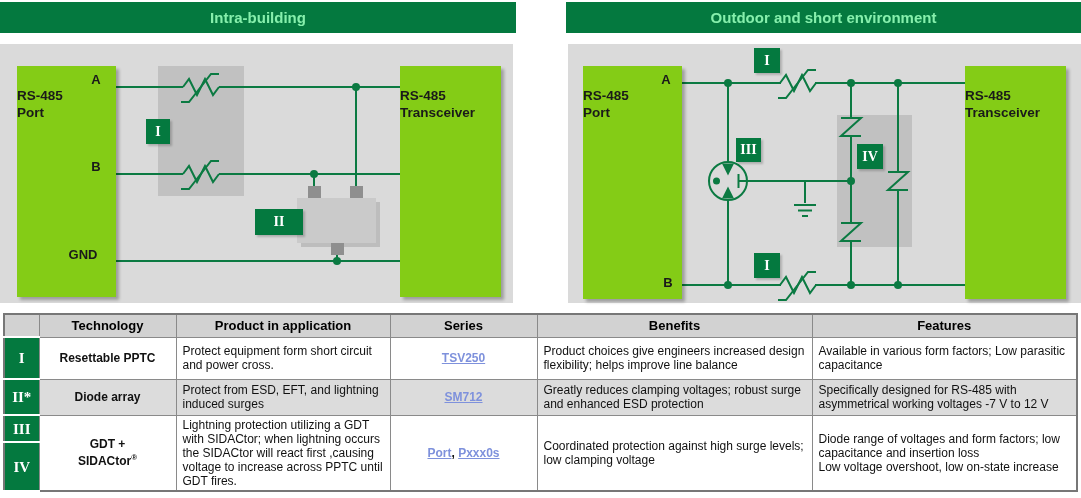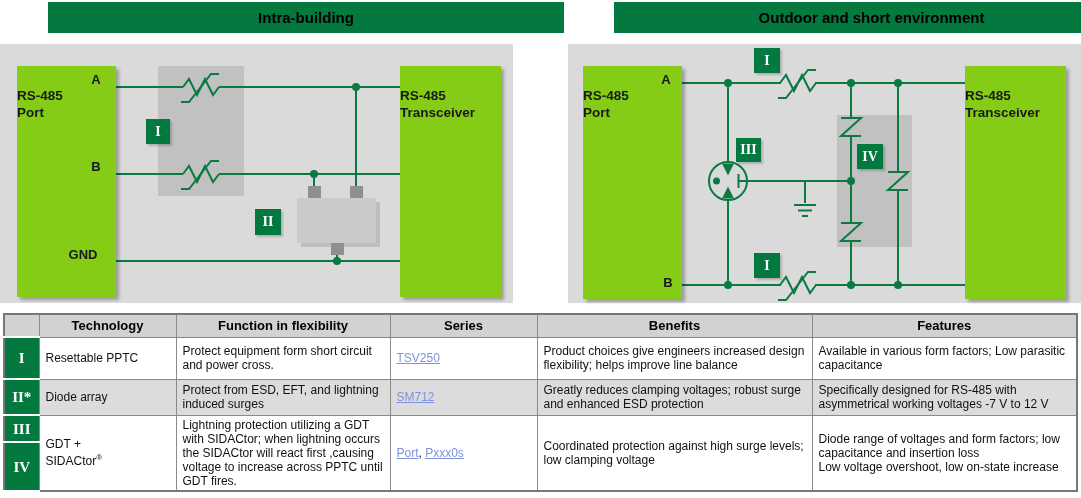--- a/index.html
+++ b/index.html
@@ -1,20 +1,20 @@
 <!DOCTYPE html>
 <html style="--green: #04793F; --wire: #0B7A42; --panel-bg: #DADADA; --inner-box: #C1C1C1; --pin-gray: #8F8F8F; --component-gray: #CACACA; --link: #7E91DC; --table-header-bg: #D2D2D2; --row-alt-bg: #DCDCDC; --border-gray: #8A8A8A;"><head>
 <meta charset="utf-8">
 <style>
   html,body{margin:0;padding:0;background:#fff;}
   .stage{position:relative;width:1081px;height:498px;background:#fff;overflow:hidden;
          font-family:"Liberation Sans",sans-serif;color:#1a1a1a;}
   
-  .hbar{position:absolute;top:2px;height:31px;background:var(--green);color:#000000;
-        font-weight:bold;font-size:15px;display:flex;align-items:center;justify-content:center;margin-left:48px;}
+  .hbar{position:absolute;top:2px;height:31px;background:var(--green);color:#86efac;
+        font-weight:bold;font-size:15px;display:flex;align-items:center;justify-content:center;}
   .hbar.hl{left:0;width:516px;}
   .hbar.hr{left:566px;width:515px;}
   
   .panel{position:absolute;top:44px;width:513px;height:259px;background:var(--panel-bg);}
   .panel.pl{left:0;}
   .panel.pr{left:568px;}
   .panel svg{position:absolute;left:0;top:0;}
   .whitebox{position:absolute;background:#84cc16;box-shadow:3px 3px 3px rgba(0,0,0,.28);
             text-align:left;font-weight:bold;font-size:13.5px;line-height:17px;
             padding-top:21px;box-sizing:border-box;}
@@ -32,21 +32,21 @@
   svg .shadowrect{fill:rgba(0,0,0,.13);}
   
   .tbl{position:absolute;left:3px;top:313px;width:1073px;border-collapse:collapse;
        table-layout:fixed;font-size:12px;color:#111;border:2px solid #777;}
   .tbl th,.tbl td{border:1px solid var(--border-gray);vertical-align:middle;
        padding:2px 6px;line-height:14px;}
   .tbl th{background:var(--table-header-bg);font-size:13px;height:17px;padding:2px;color:#000;}
   .tbl td.cnum{background:var(--green);color:#fff;font-family:"Liberation Serif",serif;
        font-weight:bold;font-size:15px;text-align:center;
        border-top:2px solid #fff;border-bottom:2px solid #fff;padding:0;}
-  .tbl td.ctr{text-align:left;}
+  .tbl td.ctr{text-align:center;font-weight:bold;}
   .tbl tr.r1{height:42px;} .tbl tr.r2{height:36px;padding-left:8px;} .tbl tr.r3{height:27px;} .tbl tr.r4{height:49px;}
   .tbl td.alt{background:var(--row-alt-bg);}
   .tbl a{color:var(--link);text-decoration:underline;cursor:pointer;}
   sup{font-size:8px;}
 </style>
 </head>
 <body>
 
 <div class="stage">
 
@@ -98,21 +98,21 @@
     <div class="whitebox" style="left:400px;top:22px;width:101px;height:231px">
       <span>RS-485</span><br>
       <span>Transceiver</span>
     </div>
 
     <div class="pinlabel" style="left:86px;top:28px;width:20px">A</div>
     <div class="pinlabel" style="left:86px;top:115px;width:20px">B</div>
     <div class="pinlabel" style="left:62px;top:203px;width:42px">GND</div>
 
     <div class="badge" style="left:146px;top:75px;width:24px;height:25px">I</div>
-    <div class="badge" style="left:255px;top:165px;width:26px;height:26px">II</div>
+    <div class="badge" style="left:255px;top:165px;width:48px;height:26px">II</div>
   </div>
 
   
   <div class="panel pr">
     <svg width="513" height="259" viewBox="0 0 513 259">
       <rect class="innerbox" x="269" y="71" width="75" height="132"></rect>
       <path class="wire" d="M113 39 H213 M247 39 H397 M113 241 H213 M247 241 H397
                            M160 39 V118 M160 156 V241
                            M179 137 H283
                            M237 137 V159
@@ -167,21 +167,21 @@
         <col style="width:137px">
         <col style="width:214px">
       <col style="width:147px">
         <col style="width:275px">
         <col style="width:265px">
     </colgroup>
     <tbody>
         <tr>
       <th></th>
       <th>Technology</th>
-      <th>Function in flexibility</th>
+      <th>Product in application</th>
       <th>Series</th>
       <th>Benefits</th>
       <th>Features</th>
     </tr>
     <tr class="r1">
       <td class="cnum">I</td>
       <td class="ctr">Resettable PPTC</td>
       <td>Protect equipment form short circuit and power cross.</td>
       <td class="ctr">
         <a>TSV250</a>

